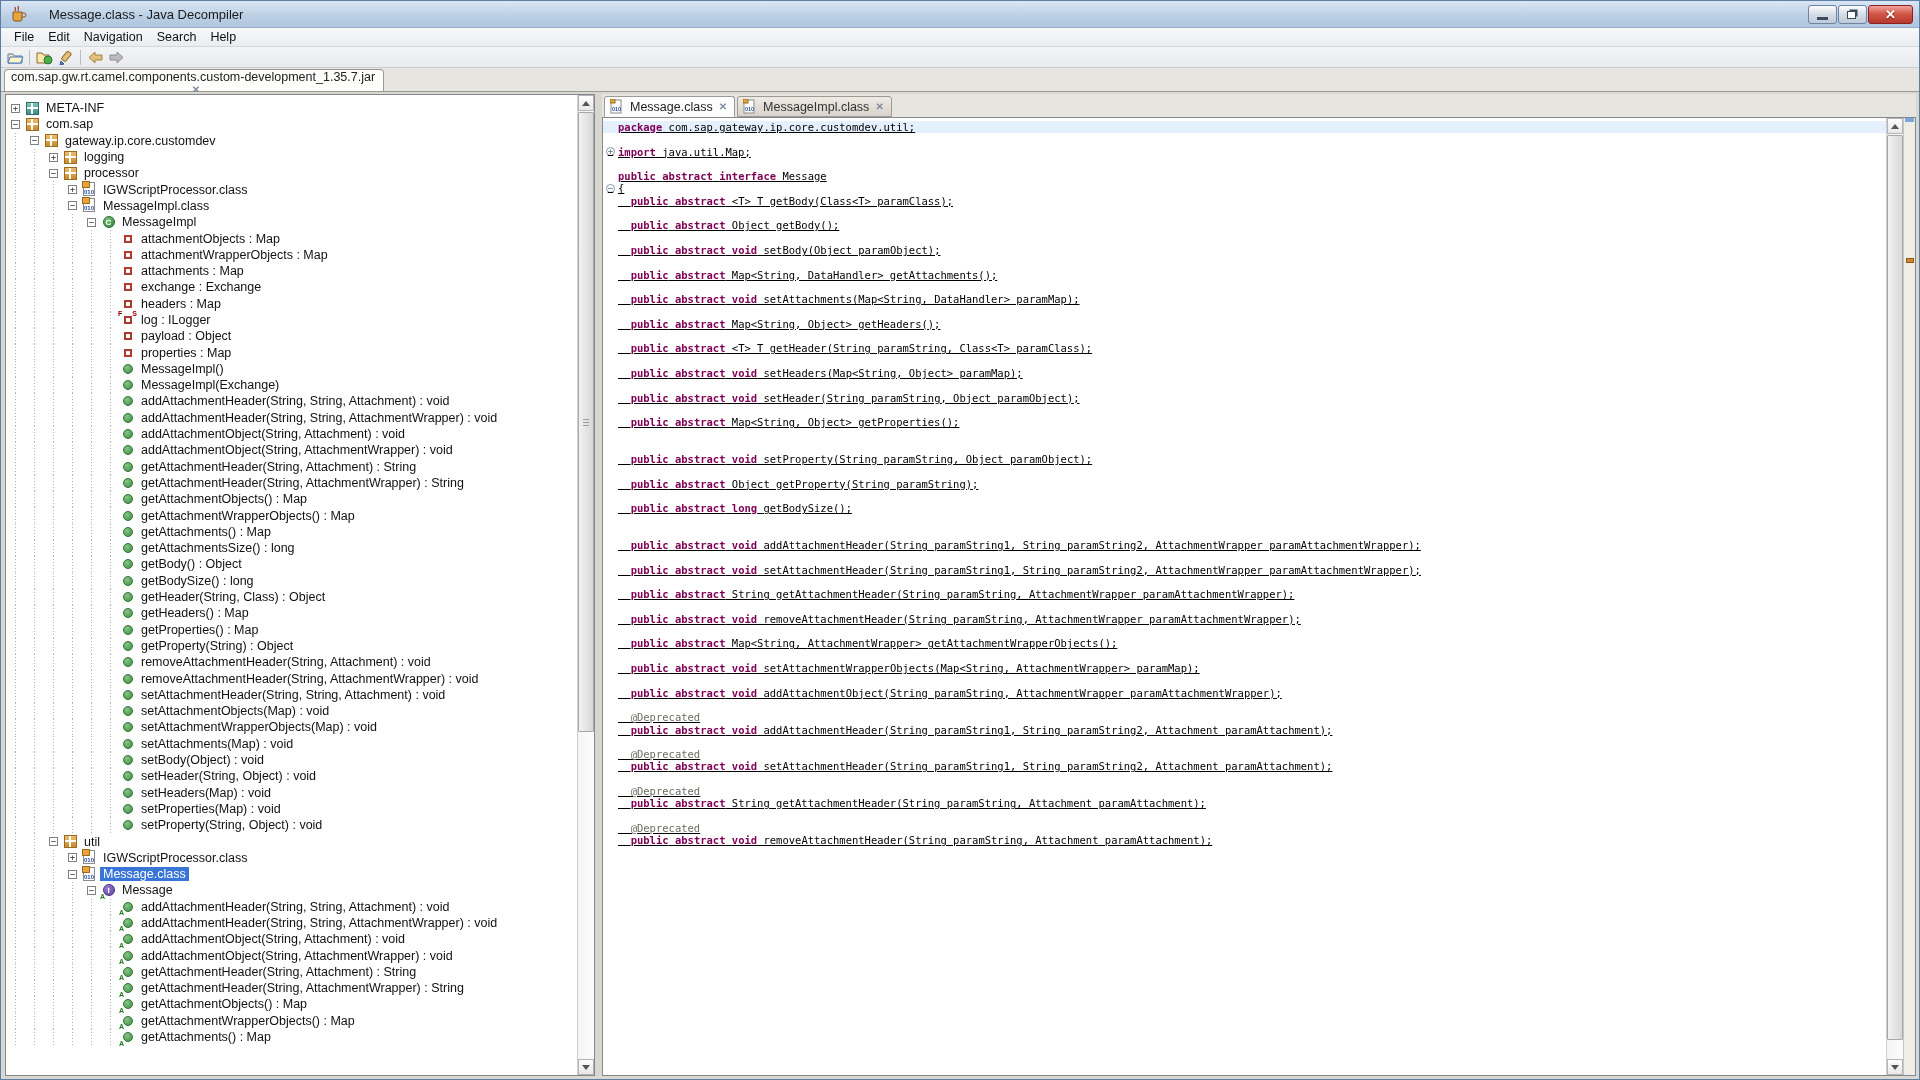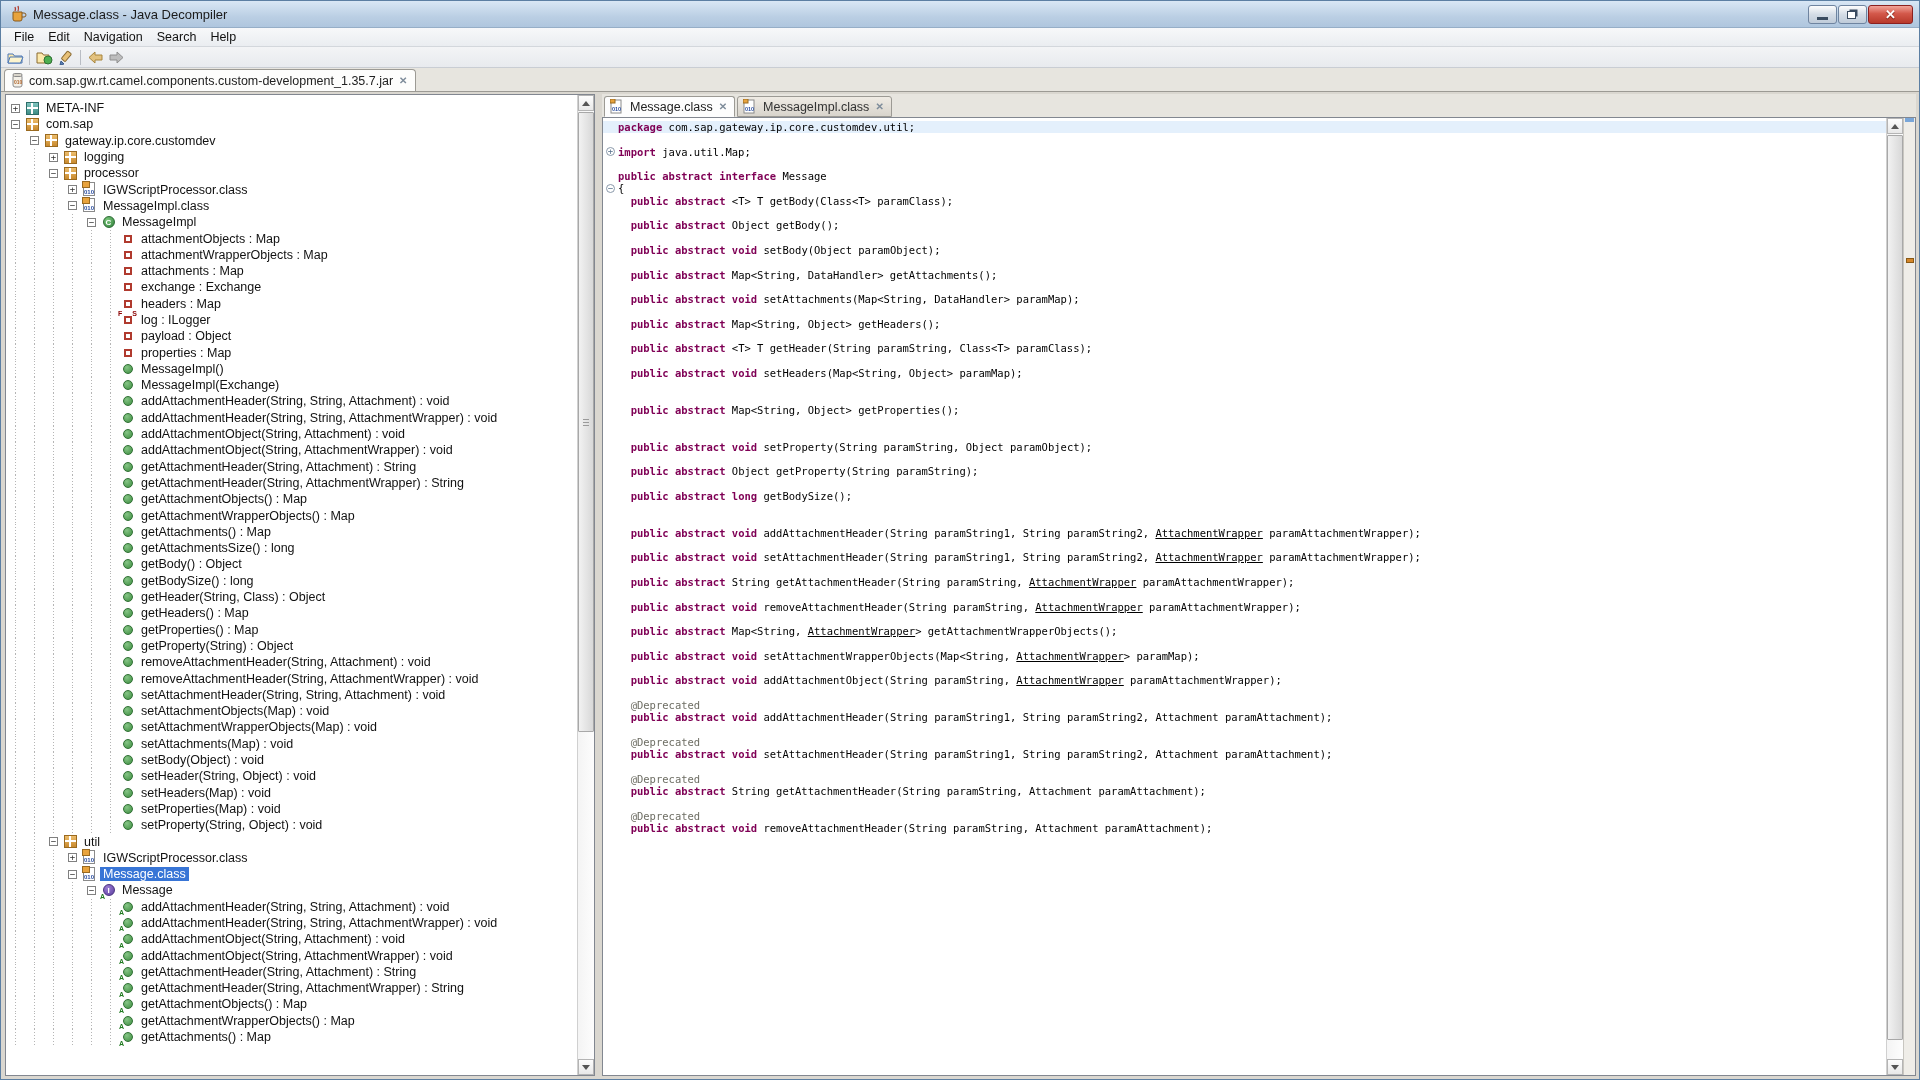--- a/index.html
+++ b/index.html
@@ -5,21 +5,21 @@
   * { margin:0; padding:0; box-sizing:border-box; }
   html,body { width:1920px; height:1080px; overflow:hidden;
     font-family:"Liberation Sans", sans-serif; background:#DAD7D0; }
 
   .window { width:1920px; height:1080px; border:1px solid #5C7FA3; display:flex; flex-direction:column; background:#E9E7E2; }
 
   
   .titlebar { height:27px; flex:0 0 27px; background:linear-gradient(#D9E7F5,#BBCFE4 60%,#AFC6DE);
     display:flex; align-items:center; padding:0 4px; border-bottom:1px solid #96AEC7; }
   .app-icon { width:18px; height:18px; margin:0 6px 0 4px; }
-  .title-text { font-size:13px; color:#1b1b1b; }
+  .title-text { font-size:13px; color:#1b1b1b;margin-left:16px; }
   .winbtns { margin-left:auto; display:flex; padding-right:2px; }
   .wbtn { width:29px; height:19px; border:1px solid #6f84a0; border-radius:3px; margin-left:1px;
     background:linear-gradient(#FDFDFD,#D4DCE6 50%,#BFCBD9); display:flex; align-items:center; justify-content:center; }
   .wbtn.close { background:linear-gradient(#F2A49B,#D3584A 45%,#B8392B); border-color:#8B2020; width:45px; }
   .glyph-min { width:11px; height:3px; background:#3a4b60; margin-top:8px; }
   .glyph-max { width:9px; height:8px; border:1.5px solid #3a4b60; background:#fff; box-shadow:2px -2px 0 -0.5px #3a4b60; margin:1px 2px 0 0; }
   .glyph-close { color:#fff; font-size:13px; font-weight:bold; text-shadow:0 1px 1px #70170c; line-height:1; }
 
   
   .menubar { height:19px; flex:0 0 19px; background:linear-gradient(#F7F8FA,#EAEDF1); border-bottom:1px solid #D3D7DC;
@@ -29,21 +29,21 @@
   
   .toolbar { height:21px; flex:0 0 21px; background:linear-gradient(#F3F4F6,#E8EAEE); border-bottom:1px solid #C9CDD3;
     display:flex; align-items:center; padding-left:3px; }
   .tbtn { width:22px; height:19px; display:flex; align-items:center; justify-content:center; }
   .tsep { width:1px; height:15px; background:#B9BDC4; margin:0 3px; }
 
   
   .jar-tabbar { height:24px; flex:0 0 24px; background:#E7E5DF; display:flex; align-items:flex-end; padding-left:3px;
     border-bottom:1px solid #9C9A94; }
   .jar-tab { height:22px; background:#FDFDFC; border:1px solid #9C9A94; border-bottom:none; border-radius:4px 4px 0 0;
-    display:flex; align-items:center; padding:0 8px 0 6px; font-size:12.5px; color:#222; }
+    display:flex; align-items:center; padding:0 8px 0 6px; font-size:12.5px; color:#222;flex-direction:column; }
   .jar-tab .x, .ctab .x { margin-left:6px; font-size:10px; color:#7E8C9A; font-weight:bold; }
 
   
   .main { flex:1 1 auto; display:flex; background:#DAD7D0; padding:2px 3px 3px 4px; min-height:0; }
 
   
   .tree-panel { width:590px; flex:0 0 590px; background:#fff; border:1px solid #828790; display:flex; min-height:0; }
   .tree-scroll { flex:1 1 auto; overflow:hidden; padding-top:5px; }
   .trow { height:16.3px; display:flex; align-items:center; white-space:nowrap; }
   .tsp { width:19px; height:100%; flex:0 0 19px;
@@ -94,21 +94,21 @@
 
   
   .code-panel { flex:1 1 auto; margin-left:7px; display:flex; flex-direction:column; min-width:0; min-height:0; }
   .code-tabbar { height:23px; flex:0 0 23px; background:#E7E5DF; display:flex; align-items:flex-end; padding-left:2px; }
   .ctab { height:21px; display:flex; align-items:center; padding:0 7px 0 5px; font-size:12.5px; color:#222;
     border:1px solid #9C9A94; border-radius:3px 3px 0 0; margin-right:2px; }
   .ctab.active { background:#FDFDFD; border-bottom:1px solid #FDFDFD; }
   .ctab.inactive { background:linear-gradient(#EFEBE4,#D8D4CC); color:#333; }
   .ctab .tic { width:13px; height:15px; flex:0 0 13px; }
   .code-body { flex:1 1 auto; background:#fff; border:1px solid #828790; display:flex; min-height:0; }
-  .code-scroll { flex:1 1 auto; overflow:hidden; padding-top:3px; position:relative; }
+  .code-scroll { flex:1 1 auto; overflow:hidden; padding-top:3px; position:relative;text-decoration:underline; }
   .cl { display:flex; height:12.3px; line-height:12.3px; white-space:pre; }
   .cl.hl { background:#E4F0FC; }
   .gut { width:15px; flex:0 0 15px; display:flex; align-items:center; justify-content:center; }
   .fmark { width:9px; height:9px; border:1px solid #8A99AA; border-radius:50%; background:#fff; color:#55708C;
     font-size:9px; line-height:7px; text-align:center; font-family:"DejaVu Sans Mono",monospace; }
   .ct { font-family:"DejaVu Sans Mono",monospace; font-size:10.5px; color:#000; }
   .ct .kw { color:#7F0055; font-weight:bold; }
   .ct .link { text-decoration:underline; }
   .ct .ann { color:#6E6E64; }
   .ruler { width:12px; flex:0 0 12px; background:#EFEDE8; border-left:1px solid #C8C6C0; position:relative; }
@@ -950,20 +950,21 @@
             <div class="cl"><span class="gut"></span><span class="ct">  <span class="kw">public</span> <span class="kw">abstract</span> Map&lt;String, DataHandler&gt; getAttachments();</span></div>
             <div class="cl"><span class="gut"></span><span class="ct"></span></div>
             <div class="cl"><span class="gut"></span><span class="ct">  <span class="kw">public</span> <span class="kw">abstract</span> <span class="kw">void</span> setAttachments(Map&lt;String, DataHandler&gt; paramMap);</span></div>
             <div class="cl"><span class="gut"></span><span class="ct"></span></div>
             <div class="cl"><span class="gut"></span><span class="ct">  <span class="kw">public</span> <span class="kw">abstract</span> Map&lt;String, Object&gt; getHeaders();</span></div>
             <div class="cl"><span class="gut"></span><span class="ct"></span></div>
             <div class="cl"><span class="gut"></span><span class="ct">  <span class="kw">public</span> <span class="kw">abstract</span> &lt;T&gt; T getHeader(String paramString, Class&lt;T&gt; paramClass);</span></div>
             <div class="cl"><span class="gut"></span><span class="ct"></span></div>
             <div class="cl"><span class="gut"></span><span class="ct">  <span class="kw">public</span> <span class="kw">abstract</span> <span class="kw">void</span> setHeaders(Map&lt;String, Object&gt; paramMap);</span></div>
             <div class="cl"><span class="gut"></span><span class="ct"></span></div>
+            <div class="cl"><span class="gut"></span><span class="ct">  <span class="kw">public</span> <span class="kw">abstract</span> <span class="kw">void</span> setHeader(String paramString, Object paramObject);</span></div>
             <div class="cl"><span class="gut"></span><span class="ct"></span></div>
             <div class="cl"><span class="gut"></span><span class="ct">  <span class="kw">public</span> <span class="kw">abstract</span> Map&lt;String, Object&gt; getProperties();</span></div>
             <div class="cl"><span class="gut"></span><span class="ct"></span></div>
             <div class="cl"><span class="gut"></span><span class="ct"></span></div>
             <div class="cl"><span class="gut"></span><span class="ct">  <span class="kw">public</span> <span class="kw">abstract</span> <span class="kw">void</span> setProperty(String paramString, Object paramObject);</span></div>
             <div class="cl"><span class="gut"></span><span class="ct"></span></div>
             <div class="cl"><span class="gut"></span><span class="ct">  <span class="kw">public</span> <span class="kw">abstract</span> Object getProperty(String paramString);</span></div>
             <div class="cl"><span class="gut"></span><span class="ct"></span></div>
             <div class="cl"><span class="gut"></span><span class="ct">  <span class="kw">public</span> <span class="kw">abstract</span> <span class="kw">long</span> getBodySize();</span></div>
             <div class="cl"><span class="gut"></span><span class="ct"></span></div>

